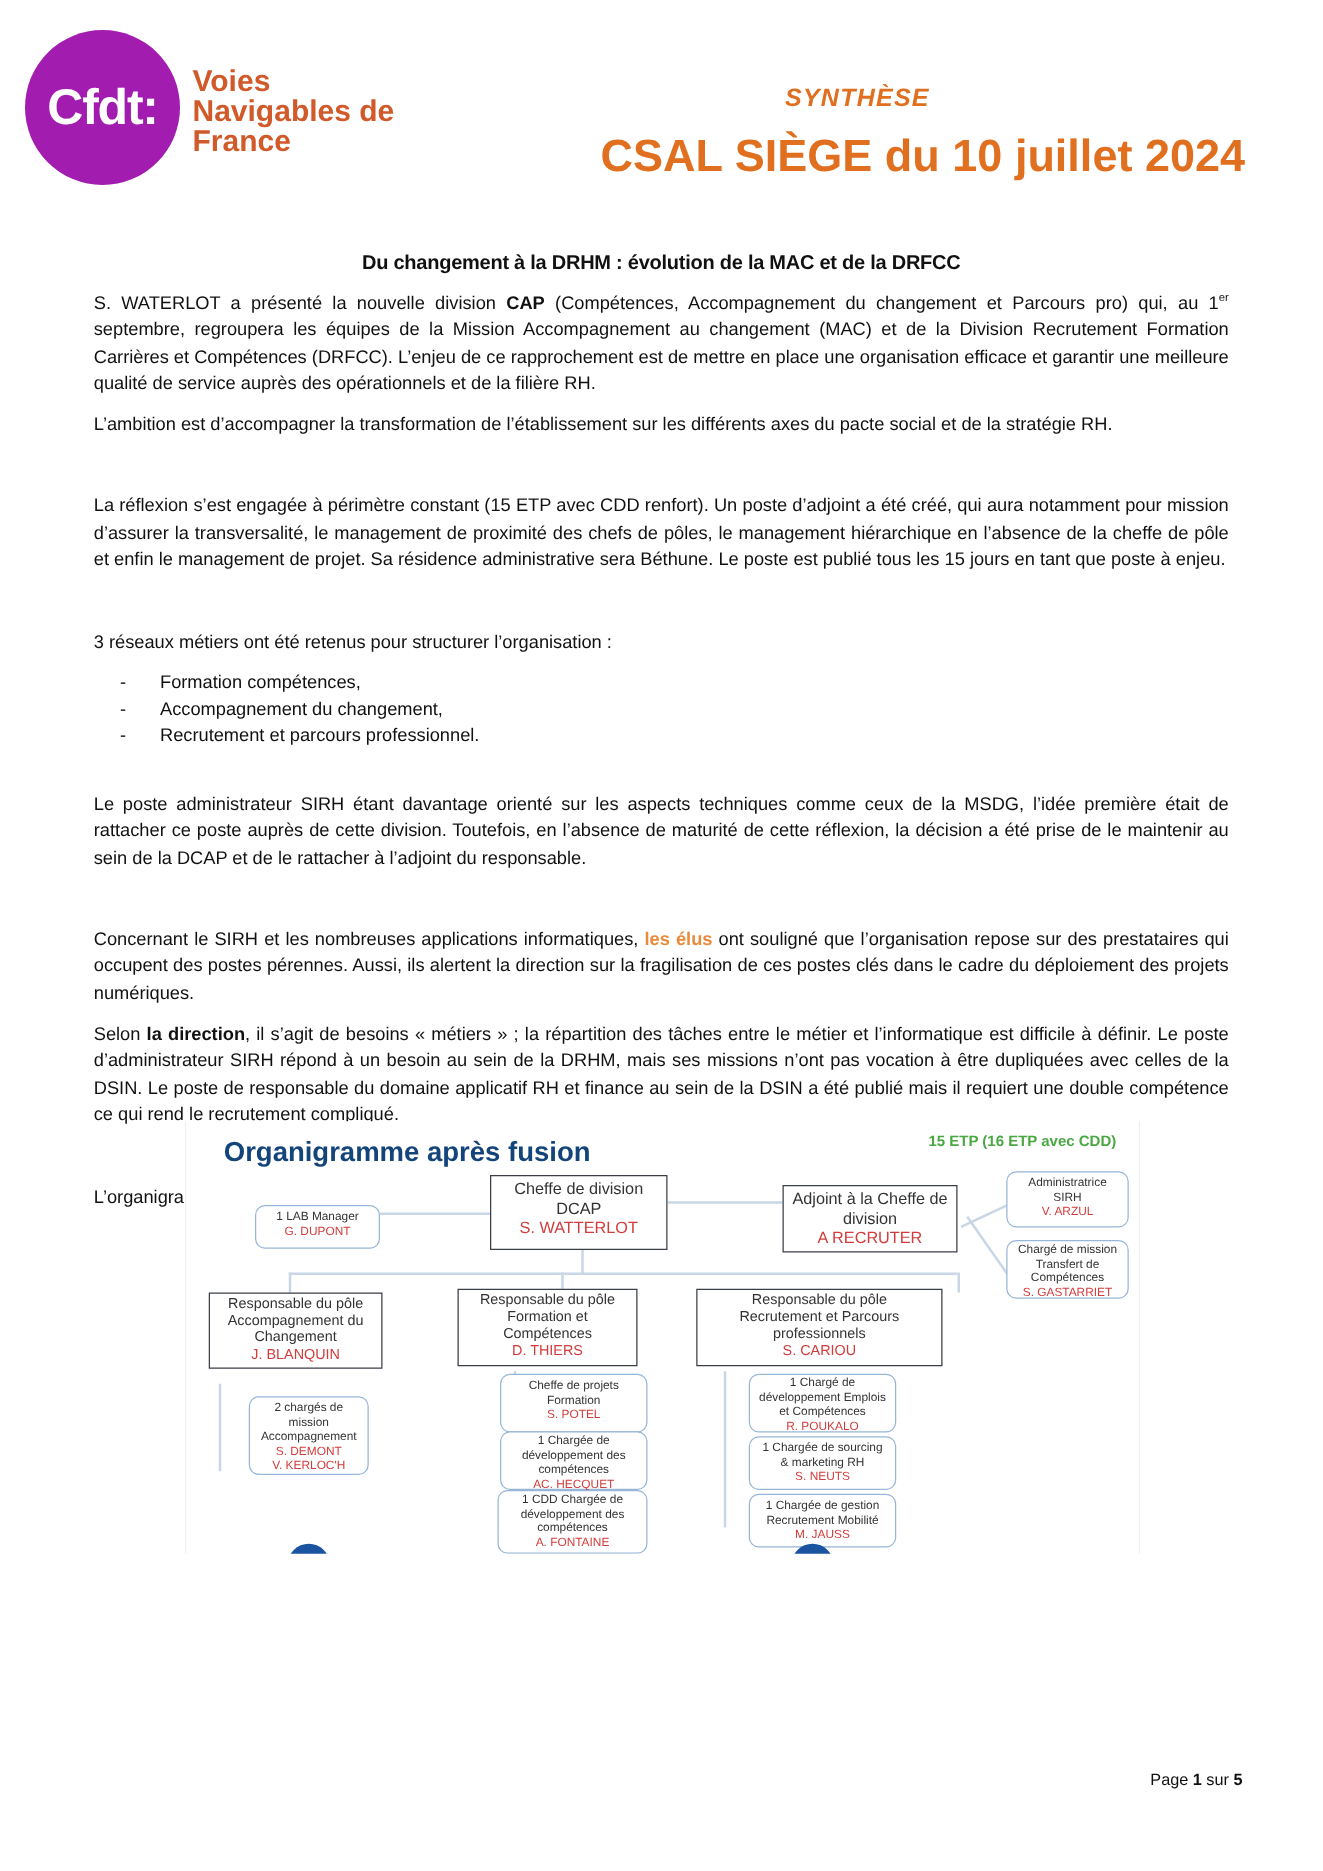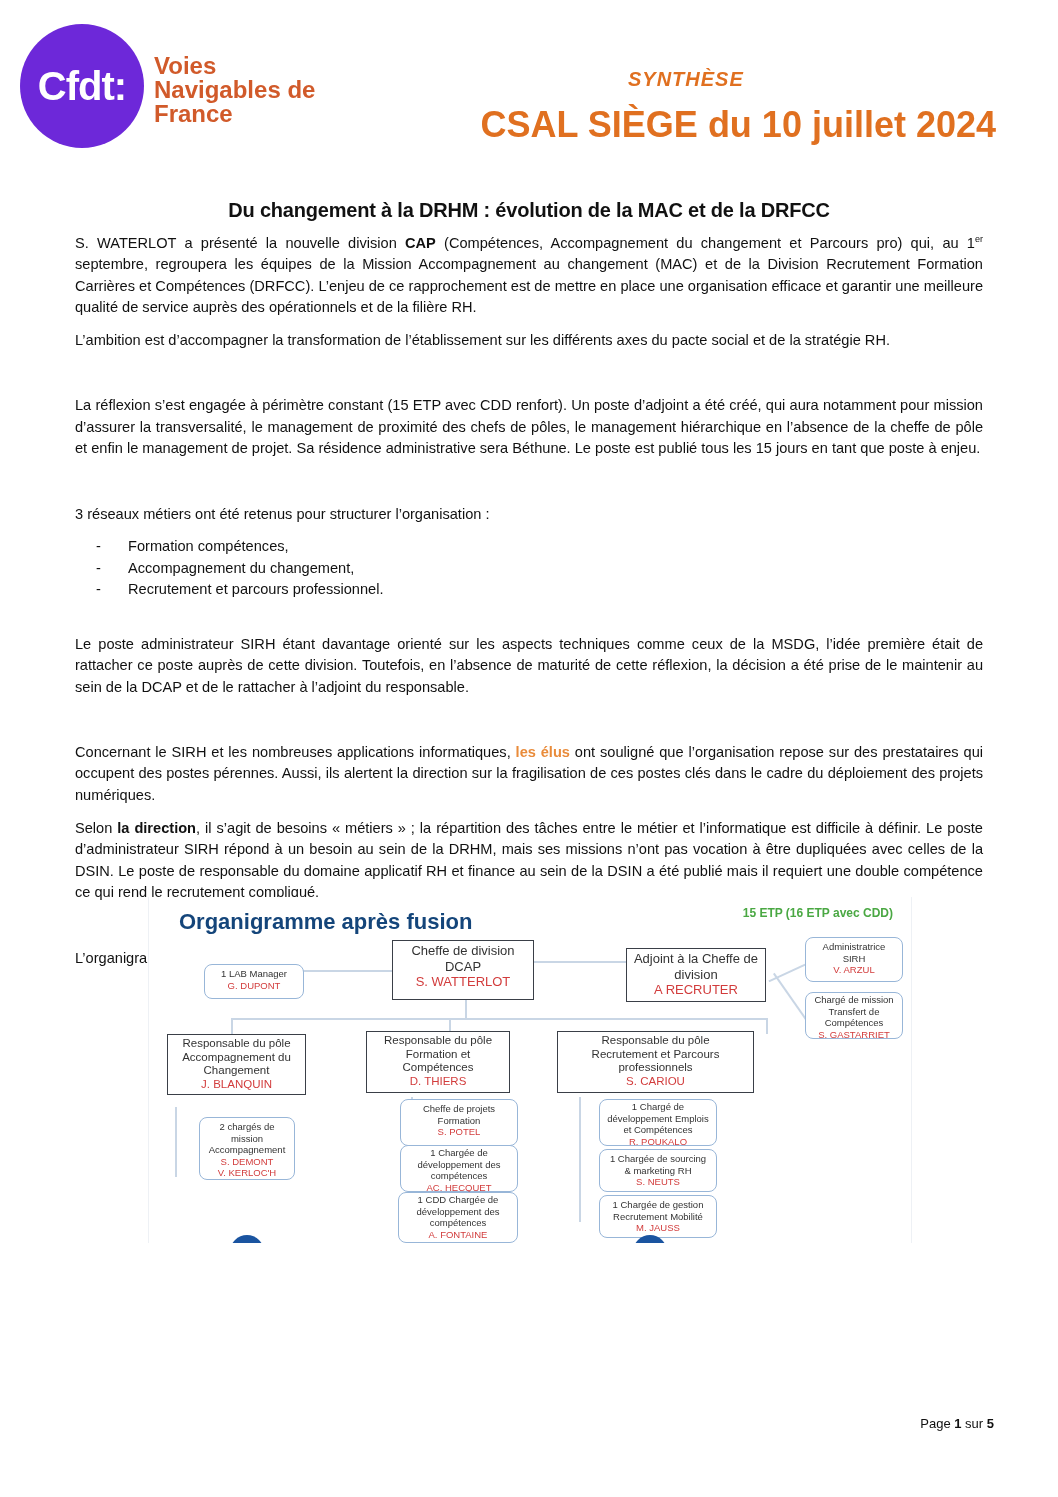--- a/index.html
+++ b/index.html
@@ -1,31 +1,31 @@
 <!DOCTYPE html>
 <html><head>
 <meta charset="utf-8">
 <style>
   html, body { margin: 0; padding: 0; background: #ffffff; }
   body { width: 1058px; height: 1497px; position: relative; overflow: hidden;
          font-family: "Liberation Sans", sans-serif; color: #111; }
 
   
   .logo-circle { position: absolute; left: 20px; top: 24px; width: 124px; height: 124px;
-                 border-radius: 50%; background: #6d28d9; display: flex; align-items: center; justify-content: center; }
+                 border-radius: 50%; background: #a21caf; display: flex; align-items: center; justify-content: center; }
   .logo-circle span { color: #fff; font-weight: bold; font-size: 40px; letter-spacing: -1px; font-family: "Liberation Sans", sans-serif; }
   .logo-org { position: absolute; left: 154px; top: 54px; color: #d15a2a; font-weight: bold; font-size: 24px; line-height: 24px; }
   .logo-org div { white-space: nowrap; }
   .synthese { position: absolute; left: 628px; top: 68px; color: #e07020; font-weight: bold; font-style: italic; font-size: 20px; letter-spacing: 1px; }
   .main-title { position: absolute; right: 62px; top: 104px; color: #e07020; font-weight: bold; font-size: 36px; white-space: nowrap; }
 
   
   .content { position: absolute; left: 64px; top: 200px; width: 930px;
              font-family: "Liberation Sans Narrow", "Liberation Sans", sans-serif; font-size: 14.6px; line-height: 21.6px; }
-  .section-title { text-align: center; font-weight: bold; font-size: 20px; margin-bottom: 6px; letter-spacing: -0.2px; }
+  .section-title { text-align: center; font-weight: bold; font-size: 16px; margin-bottom: 6px; letter-spacing: -0.2px; }
   p { margin: 11px; text-align: justify; }
   .gap { height: 21.6px; }
   ul.dash { list-style: none; margin: 0; padding: 0; }
   ul.dash li { position: relative; padding-left: 64px; }
   ul.dash li::before { content: "-"; position: absolute; left: 32px; }
   .orange { color: #e98b3a; font-weight: bold; }
   sup { font-size: 9px; line-height: 0; }
 
   
   .orgchart { position: absolute; left: 148px; top: 897px; width: 762px; height: 346px;

